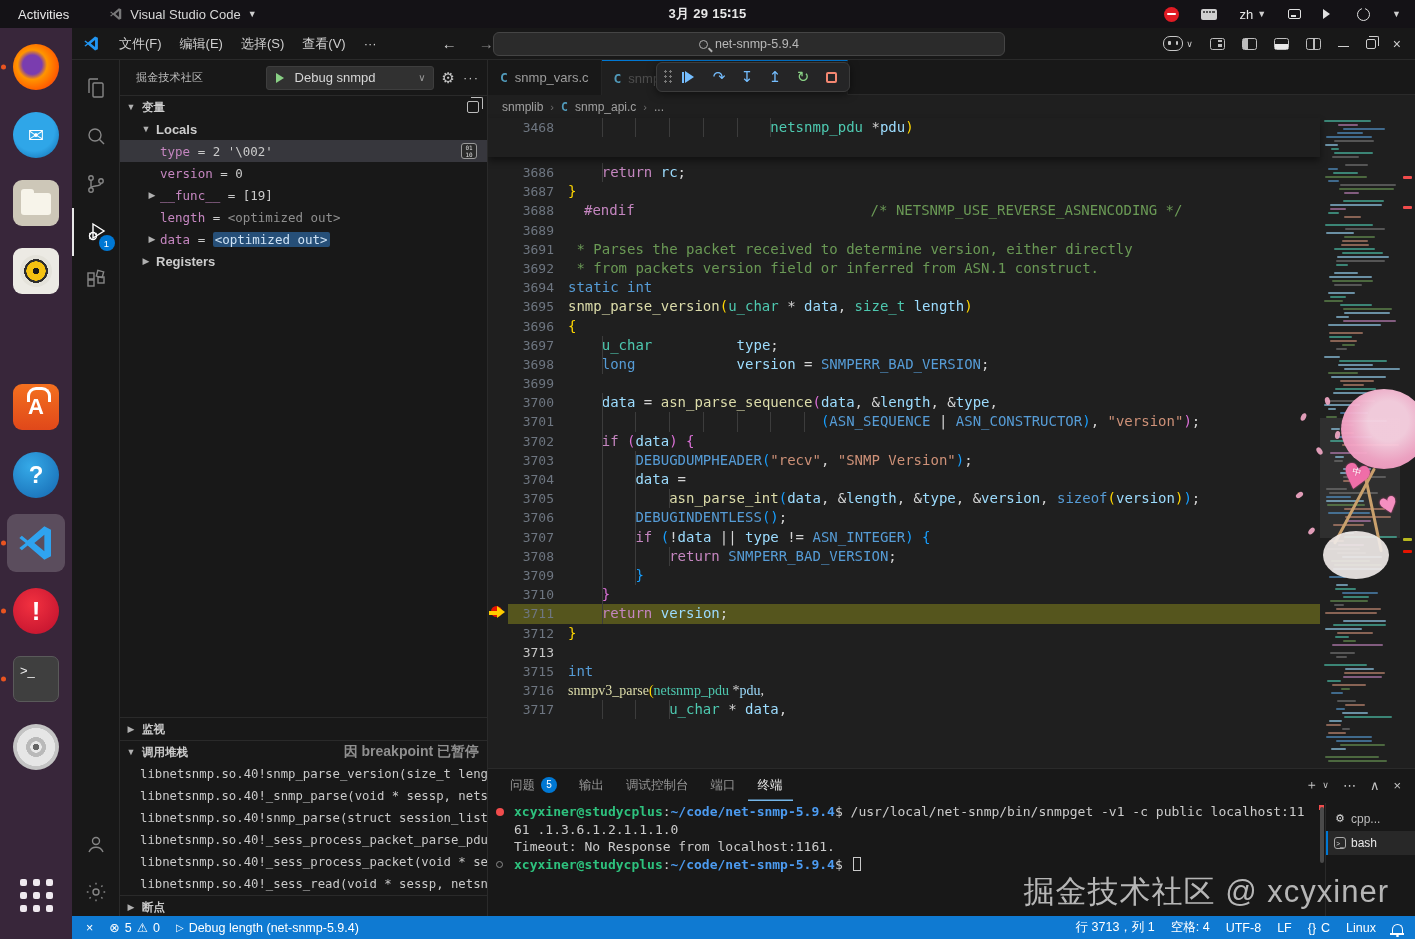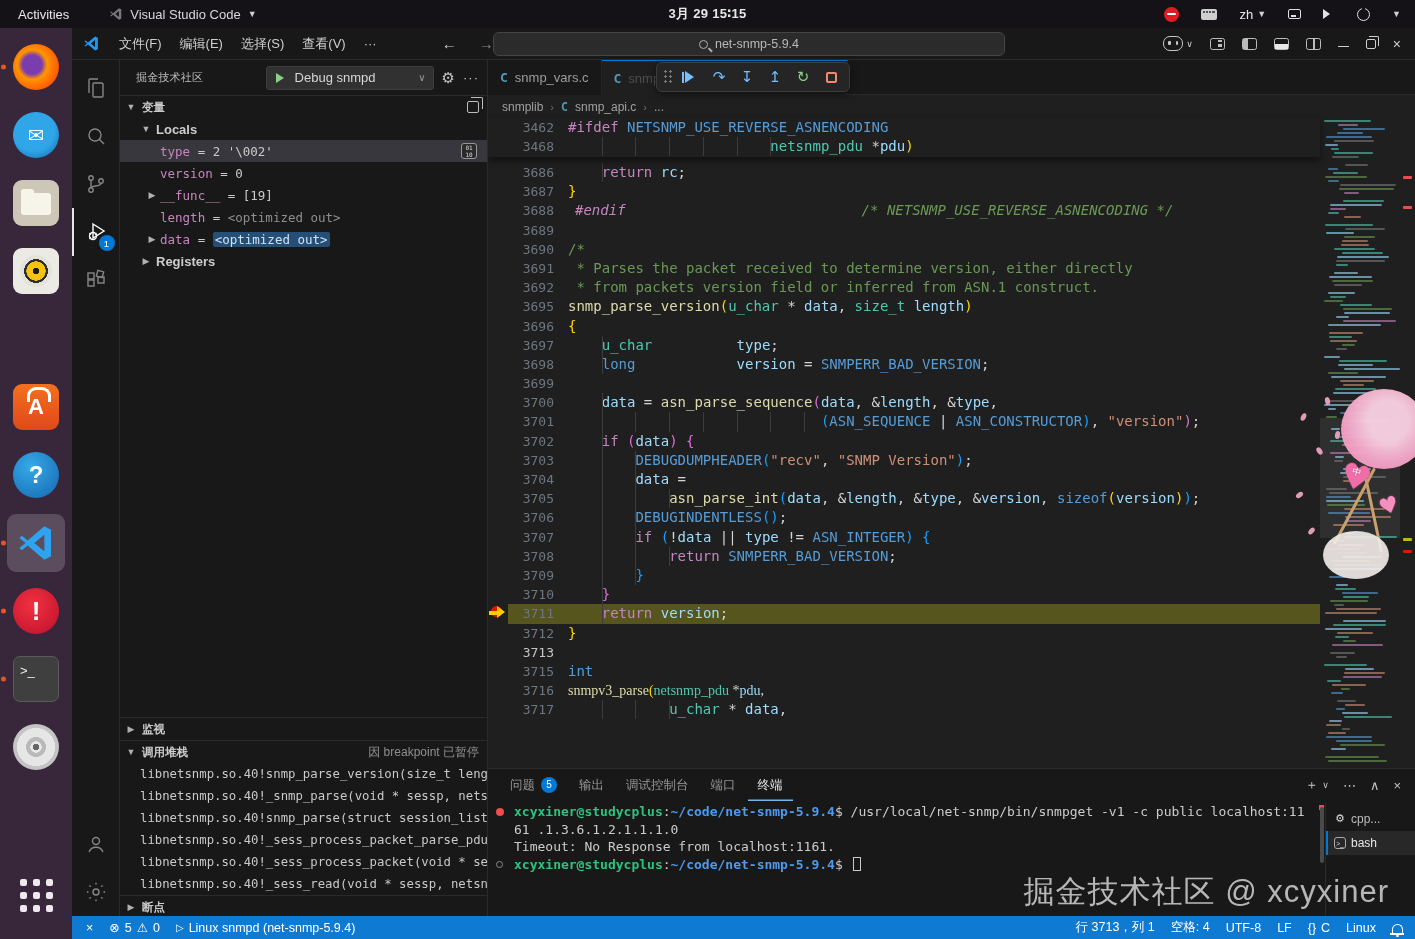--- a/index.html
+++ b/index.html
@@ -99,21 +99,21 @@
     display:flex;align-items:center;gap:6px;padding:0 7px;color:#d6d6d6;min-width:168px}
   .play{width:0;height:0;border:5px solid transparent;border-left:8px solid #89d185;margin-left:2px}
   #launch-select .dd{margin-left:auto;color:#9a9a9a;font-size:10px}
   .gear-glyph{font-size:15px;color:#c5c5c5;font-family:"DejaVu Sans",sans-serif}
   .more-dots{color:#c5c5c5;letter-spacing:1px}
   .sb-section{border-top:1px solid #2a2a2a}
   .sb-sec-head{height:22px;display:flex;align-items:center;gap:4px;padding:0 8px 0 4px;font-weight:bold;font-size:11.5px;color:#ccc}
   .sb-sec-head .tw{width:14px;color:#b0b0b0;font-size:9px;text-align:center;font-weight:normal}
   .copy-ic{margin-left:auto;width:12px;height:12px;border:1.2px solid #bdbdbd;border-radius:2px;position:relative}
   .copy-ic::after{content:"";position:absolute;left:2.5px;top:-5px;width:11px;height:11px;border-top:1.2px solid #bdbdbd;border-right:1.2px solid #bdbdbd;border-radius:0 2px 0 0}
-  .paused-note{margin-left:auto;font-weight:normal;font-size:12px;color:#8f8f8f}
+  .paused-note{margin-left:auto;font-weight:bold;font-size:14px;color:#8f8f8f}
   .scope-row{height:22px;display:flex;align-items:center;padding-left:20px;gap:4px;font-weight:bold;color:#ccc}
   .scope-row .tw{width:12px;font-size:9px;color:#b0b0b0;font-weight:normal;text-align:center}
   .var-row{height:22px;display:flex;align-items:center;padding-left:40px;font-family:"DejaVu Sans Mono",monospace;font-size:12.5px;position:relative;white-space:pre}
   .var-row .tw{position:absolute;left:26px;width:12px;font-size:9px;color:#b0b0b0;text-align:center;font-family:"Liberation Sans",sans-serif}
   .var-row.selected{background:#37373d}
   .vname{color:#c586c0}.veq{color:#cbcbcb}.vval{color:#cbcbcb}.vdim{color:#8f8f8f}
   .vhl{background:#264f78;border-radius:2px;padding:0 2px;color:#cfe3f5}
   .bin-ic{position:absolute;right:10px;top:3px;width:16px;height:16px;border:1px solid #9a9a9a;border-radius:3px;
     font-size:6px;line-height:7px;text-align:center;color:#ddd;font-family:"DejaVu Sans Mono",monospace;background:#2a2a2a}
   #frames .frame{height:22px;line-height:22px;padding-left:20px;font-family:"DejaVu Sans Mono",monospace;font-size:12.3px;color:#c9c9c9;white-space:pre;overflow:hidden}
@@ -484,25 +484,25 @@
       <span class="c-ic" style="font-size:11.5px">C</span>
       <span>snmp_api.c</span>
       <span class="sep">›</span>
       <span>...</span>
     </div>
 
     <div id="codewrap">
         <div style="height: 45px;"></div>
         <div class="crow"><div class="glyph"></div><div class="lnum">3686</div><div class="ltext"><span class="guide" style="left: 33.72px;"></span><span style="margin-left: 33.72px; display: inline-block;"><span class="tk-ctl">return</span><span class="tk-pun"> </span><span class="tk-var">rc</span><span class="tk-pun">;</span></span></div></div>
         <div class="crow"><div class="glyph"></div><div class="lnum">3687</div><div class="ltext"><span style="margin-left: 0px; display: inline-block;"><span class="tk-br1">}</span></span></div></div>
-        <div class="crow"><div class="glyph"></div><div class="lnum">3688</div><div class="ltext"><span style="margin-left: 7px; display: inline-block; font-style: italic;"><span class="tk-pp">#endif</span><span class="tk-pun">                            </span><span class="tk-cmt">/* NETSNMP_USE_REVERSE_ASNENCODING */</span></span></div></div>
+        <div class="crow"><div class="glyph"></div><div class="lnum">3688</div><div class="ltext"><span style="margin-left: 16px; display: inline-block;"><span class="tk-pp">#endif</span><span class="tk-pun">                            </span><span class="tk-cmt">/* NETSNMP_USE_REVERSE_ASNENCODING */</span></span></div></div>
         <div class="crow"><div class="glyph"></div><div class="lnum">3689</div><div class="ltext"><span style="margin-left: 0px; display: inline-block;"></span></div></div>
-        <div class="crow"><div class="glyph"></div><div class="lnum">3690</div><div class="ltext"><span style="margin-left: 0px; display: inline-block;"><span class="tk-cmt">/*</span></span></div></div>
         <div class="crow"><div class="glyph"></div><div class="lnum">3691</div><div class="ltext"><span style="margin-left: 0px; display: inline-block;"><span class="tk-cmt"> * Parses the packet received to determine version, either directly</span></span></div></div>
         <div class="crow"><div class="glyph"></div><div class="lnum">3692</div><div class="ltext"><span style="margin-left: 0px; display: inline-block;"><span class="tk-cmt"> * from packets version field or inferred from ASN.1 construct.</span></span></div></div>
+        <div class="crow"><div class="glyph"></div><div class="lnum">3694</div><div class="ltext"><span style="margin-left: 0px; display: inline-block;"><span class="tk-kw">static</span><span class="tk-pun"> </span><span class="tk-kw">int</span></span></div></div>
         <div class="crow"><div class="glyph"></div><div class="lnum">3695</div><div class="ltext"><span style="margin-left: 0px; display: inline-block;"><span class="tk-fn">snmp_parse_version</span><span class="tk-br1">(</span><span class="tk-type">u_char</span><span class="tk-pun"> * </span><span class="tk-var">data</span><span class="tk-pun">, </span><span class="tk-type">size_t</span><span class="tk-pun"> </span><span class="tk-var">length</span><span class="tk-br1">)</span></span></div></div>
         <div class="crow"><div class="glyph"></div><div class="lnum">3696</div><div class="ltext"><span style="margin-left: 0px; display: inline-block;"><span class="tk-br1">{</span></span></div></div>
         <div class="crow"><div class="glyph"></div><div class="lnum">3697</div><div class="ltext"><span class="guide" style="left: 33.72px;"></span><span style="margin-left: 33.72px; display: inline-block;"><span class="tk-type">u_char</span><span class="tk-pun">          </span><span class="tk-var">type</span><span class="tk-pun">;</span></span></div></div>
         <div class="crow"><div class="glyph"></div><div class="lnum">3698</div><div class="ltext"><span class="guide" style="left: 33.72px;"></span><span style="margin-left: 33.72px; display: inline-block;"><span class="tk-kw">long</span><span class="tk-pun">            </span><span class="tk-var">version</span><span class="tk-pun"> = </span><span class="tk-mac">SNMPERR_BAD_VERSION</span><span class="tk-pun">;</span></span></div></div>
         <div class="crow"><div class="glyph"></div><div class="lnum">3699</div><div class="ltext"><span style="margin-left: 0px; display: inline-block;"></span></div></div>
         <div class="crow"><div class="glyph"></div><div class="lnum">3700</div><div class="ltext"><span class="guide" style="left: 33.72px;"></span><span style="margin-left: 33.72px; display: inline-block;"><span class="tk-var">data</span><span class="tk-pun"> = </span><span class="tk-fn">asn_parse_sequence</span><span class="tk-br2">(</span><span class="tk-var">data</span><span class="tk-pun">, &amp;</span><span class="tk-var">length</span><span class="tk-pun">, &amp;</span><span class="tk-var">type</span><span class="tk-pun">,</span></span></div></div>
         <div class="crow"><div class="glyph"></div><div class="lnum">3701</div><div class="ltext"><span class="guide" style="left: 33.72px;"></span><span class="guide" style="left: 67.44px;"></span><span class="guide" style="left: 101.16px;"></span><span class="guide" style="left: 134.88px;"></span><span class="guide" style="left: 168.6px;"></span><span class="guide" style="left: 202.32px;"></span><span class="guide" style="left: 236.04px;"></span><span style="margin-left: 252.9px; display: inline-block;"><span class="tk-br3">(</span><span class="tk-mac">ASN_SEQUENCE</span><span class="tk-pun"> | </span><span class="tk-mac">ASN_CONSTRUCTOR</span><span class="tk-br3">)</span><span class="tk-pun">, </span><span class="tk-str">"version"</span><span class="tk-br2">)</span><span class="tk-pun">;</span></span></div></div>
         <div class="crow"><div class="glyph"></div><div class="lnum">3702</div><div class="ltext"><span class="guide" style="left: 33.72px;"></span><span style="margin-left: 33.72px; display: inline-block;"><span class="tk-ctl">if</span><span class="tk-pun"> </span><span class="tk-br2">(</span><span class="tk-var">data</span><span class="tk-br2">)</span><span class="tk-pun"> </span><span class="tk-br2">{</span></span></div></div>
         <div class="crow"><div class="glyph"></div><div class="lnum">3703</div><div class="ltext"><span class="guide" style="left: 33.72px;"></span><span class="guide" style="left: 67.44px;"></span><span style="margin-left: 67.44px; display: inline-block;"><span class="tk-mac">DEBUGDUMPHEADER</span><span class="tk-br3">(</span><span class="tk-str">"recv"</span><span class="tk-pun">, </span><span class="tk-str">"SNMP Version"</span><span class="tk-br3">)</span><span class="tk-pun">;</span></span></div></div>
         <div class="crow"><div class="glyph"></div><div class="lnum">3704</div><div class="ltext"><span class="guide" style="left: 33.72px;"></span><span class="guide" style="left: 67.44px;"></span><span style="margin-left: 67.44px; display: inline-block;"><span class="tk-var">data</span><span class="tk-pun"> =</span></span></div></div>
@@ -513,21 +513,20 @@
         <div class="crow"><div class="glyph"></div><div class="lnum">3709</div><div class="ltext"><span class="guide" style="left: 33.72px;"></span><span class="guide" style="left: 67.44px;"></span><span style="margin-left: 67.44px; display: inline-block;"><span class="tk-br3">}</span></span></div></div>
         <div class="crow"><div class="glyph"></div><div class="lnum">3710</div><div class="ltext"><span class="guide" style="left: 33.72px;"></span><span style="margin-left: 33.72px; display: inline-block;"><span class="tk-br2">}</span></span></div></div>
         <div class="crow hl"><div class="glyph"><span class="bp-dot"></span><span class="bp-arr-bar"></span><span class="bp-arr-tri"></span></div><div class="lnum">3711</div><div class="ltext"><span class="guide" style="left: 33.72px;"></span><span style="margin-left: 33.72px; display: inline-block;"><span class="tk-ctl">return</span><span class="tk-pun"> </span><span class="tk-var">version</span><span class="tk-pun">;</span></span></div></div>
         <div class="crow"><div class="glyph"></div><div class="lnum">3712</div><div class="ltext"><span style="margin-left: 0px; display: inline-block;"><span class="tk-br1">}</span></span></div></div>
         <div class="crow cur"><div class="glyph"></div><div class="lnum">3713</div><div class="ltext"><span style="margin-left: 0px; display: inline-block;"></span></div></div>
         <div class="crow"><div class="glyph"></div><div class="lnum">3715</div><div class="ltext"><span style="margin-left: 0px; display: inline-block;"><span class="tk-kw">int</span></span></div></div>
         <div class="crow"><div class="glyph"></div><div class="lnum">3716</div><div class="ltext"><span style="margin-left: 0px; display: inline-block; font-family: Liberation Serif, serif;"><span class="tk-fn">snmpv3_parse</span><span class="tk-br1">(</span><span class="tk-type">netsnmp_pdu</span><span class="tk-pun"> *</span><span class="tk-var">pdu</span><span class="tk-pun">,</span></span></div></div>
         <div class="crow"><div class="glyph"></div><div class="lnum">3717</div><div class="ltext"><span class="guide" style="left: 33.72px;"></span><span class="guide" style="left: 67.44px;"></span><span class="guide" style="left: 101.16px;"></span><span style="margin-left: 101.16px; display: inline-block;"><span class="tk-type">u_char</span><span class="tk-pun"> * </span><span class="tk-var">data</span><span class="tk-pun">,</span></span></div></div>
       </div>
     <div id="sticky">
-        <div class="crow"><div class="glyph"></div><div class="lnum">3462</div><div class="ltext"><span style="margin-left: 0px; display: inline-block;"><span class="tk-pp">#ifdef</span><span class="tk-pun"> </span><span class="tk-mac">NETSNMP_USE_REVERSE_ASNENCODING</span></span></div></div>
         <div class="crow"><div class="glyph"></div><div class="lnum">3468</div><div class="ltext"><span class="guide" style="left: 33.72px;"></span><span class="guide" style="left: 67.44px;"></span><span class="guide" style="left: 101.16px;"></span><span class="guide" style="left: 134.88px;"></span><span class="guide" style="left: 168.6px;"></span><span class="guide" style="left: 202.32px;"></span><span style="margin-left: 202.32px; display: inline-block;"><span class="tk-type">netsnmp_pdu</span><span class="tk-pun"> *</span><span class="tk-var">pdu</span><span class="tk-br1">)</span></span></div></div>
       </div>
 
     <div id="minimap">
       <div id="mm-slider"></div>
     <div class="mm-line" style="margin-left: 4px; width: 47px; background: rgb(78, 201, 176);"></div>
         <div class="mm-line" style="margin-left: 18px; width: 20px; background: rgb(197, 134, 192);"></div>
         <div class="mm-line" style="margin-left: 23px; width: 42px; background: rgb(86, 156, 214);"></div>
         <div class="mm-line" style="margin-left: 17px; width: 26px; background: rgb(86, 156, 214);"></div>
         <div class="mm-line" style="margin-left: 6px; width: 46px; background: rgb(86, 156, 214);"></div>
@@ -741,21 +740,21 @@
   <div id="statusbar">
     <span class="st-item" style="padding-left:14px">×</span>
     <span class="st-item">
       <span>⊗</span>
         <span>5</span>
       <span>⚠</span>
         <span>0</span>
     </span>
     <span class="st-item">
       <span style="font-size:10px">▷</span>
-      <span>Linux snmpd (net-snmp-5.9.4)</span>
+      <span>Debug length (net-snmp-5.9.4)</span>
     </span>
     <div id="st-right">
       <span class="st-item">行 3713，列 1</span>
       <span class="st-item">空格: 4</span>
       <span class="st-item">UTF-8</span>
       <span class="st-item">LF</span>
       <span class="st-item">
           <span>{}</span>
           <span>C</span>
         </span>

